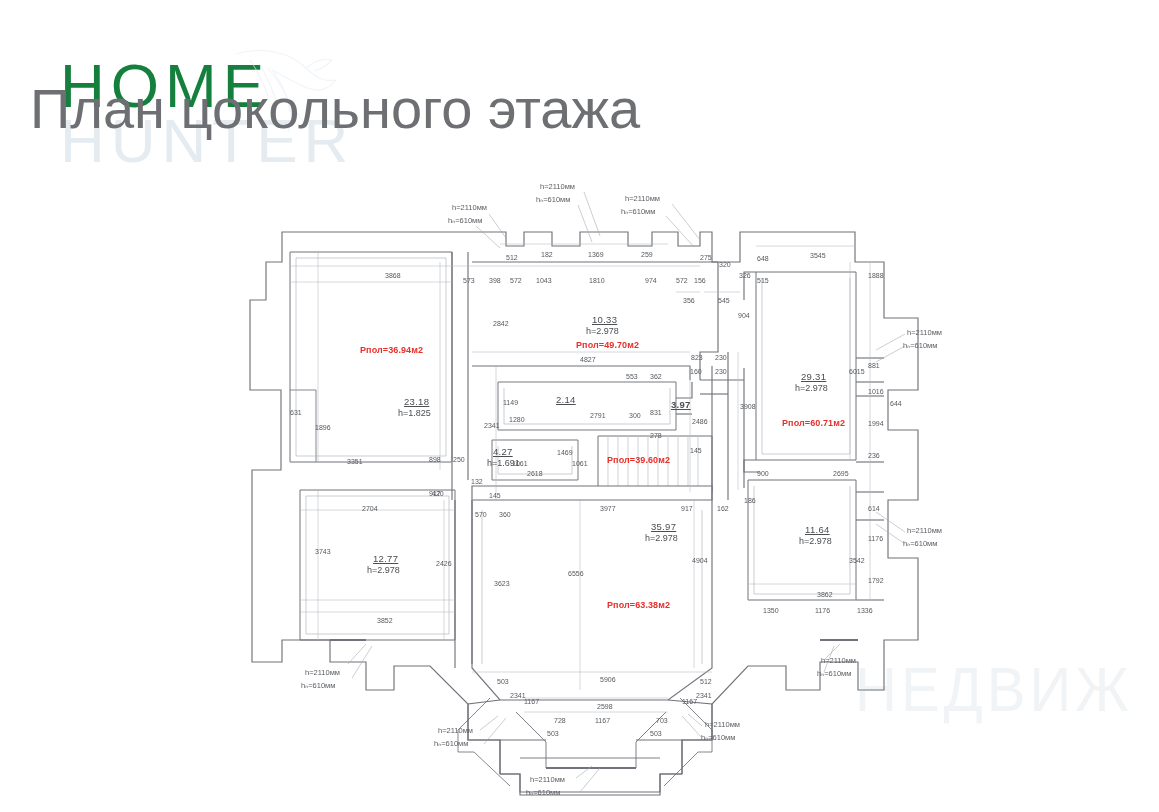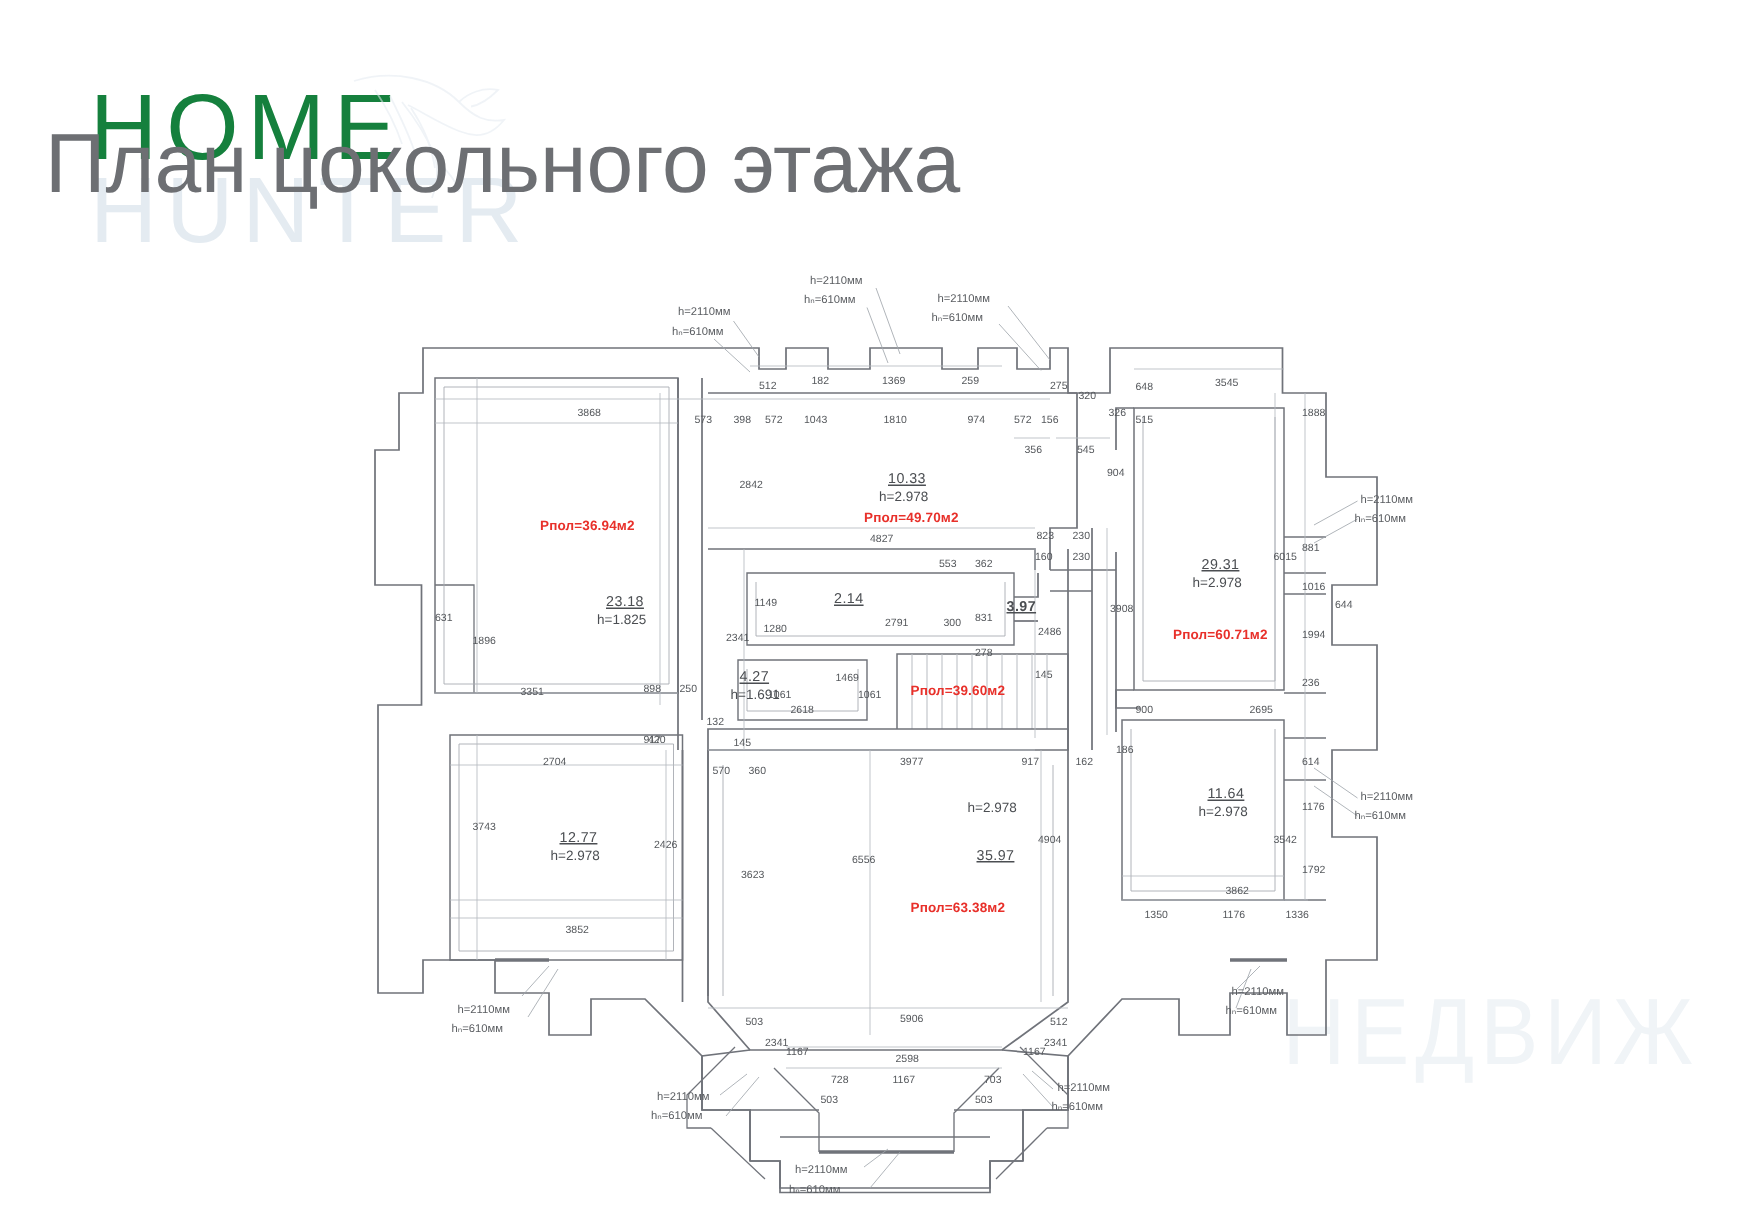--- a/index.html
+++ b/index.html
@@ -221,21 +221,21 @@
       <div class="lbl room-num" style="left: 556px; top: 394px;">2.14</div>
       <div class="lbl room-num" style="left: 671px; top: 399px; font-weight: bold;">3.97</div>
       <div class="lbl room-num" style="left: 493px; top: 446px;">4.27</div>
       <div class="lbl room-h" style="left: 487px; top: 458px;">h=1.691</div>
       <div class="lbl room-area" style="left: 607px; top: 455px;">Pпол=39.60м2</div>
       <div class="lbl room-num" style="left: 801px; top: 371px;">29.31</div>
       <div class="lbl room-h" style="left: 795px; top: 383px;">h=2.978</div>
       <div class="lbl room-area" style="left: 782px; top: 418px;">Pпол=60.71м2</div>
       <div class="lbl room-num" style="left: 373px; top: 553px;">12.77</div>
       <div class="lbl room-h" style="left: 367px; top: 565px;">h=2.978</div>
-      <div class="lbl room-num" style="left: 651px; top: 521px; margin-top: 44px;">35.97</div>
+      <div class="lbl room-num" style="left: 651px; top: 521px;">35.97</div>
       <div class="lbl room-h" style="left: 645px; top: 533px;">h=2.978</div>
       <div class="lbl room-area" style="left: 607px; top: 600px;">Pпол=63.38м2</div>
       <div class="lbl room-num" style="left: 805px; top: 524px;">11.64</div>
       <div class="lbl room-h" style="left: 799px; top: 536px;">h=2.978</div>
       <div class="lbl dim" style="left: 527px; top: 470px;">2618</div>
     </div>
   <div id="dims-layer">
       <div class="lbl dim" style="left: 385px; top: 272px;">3868</div>
       <div class="lbl dim" style="left: 463px; top: 277px;">573</div>
       <div class="lbl dim" style="left: 489px; top: 277px;">398</div>

